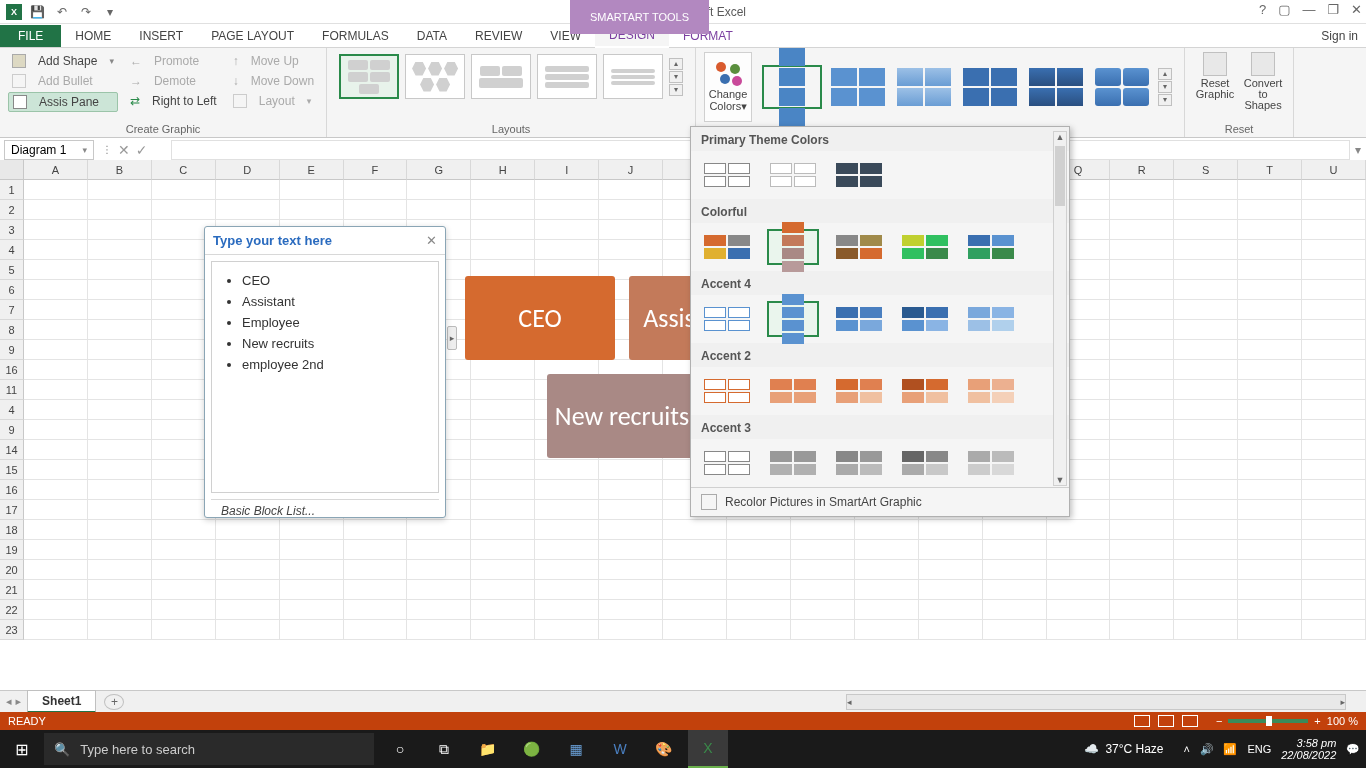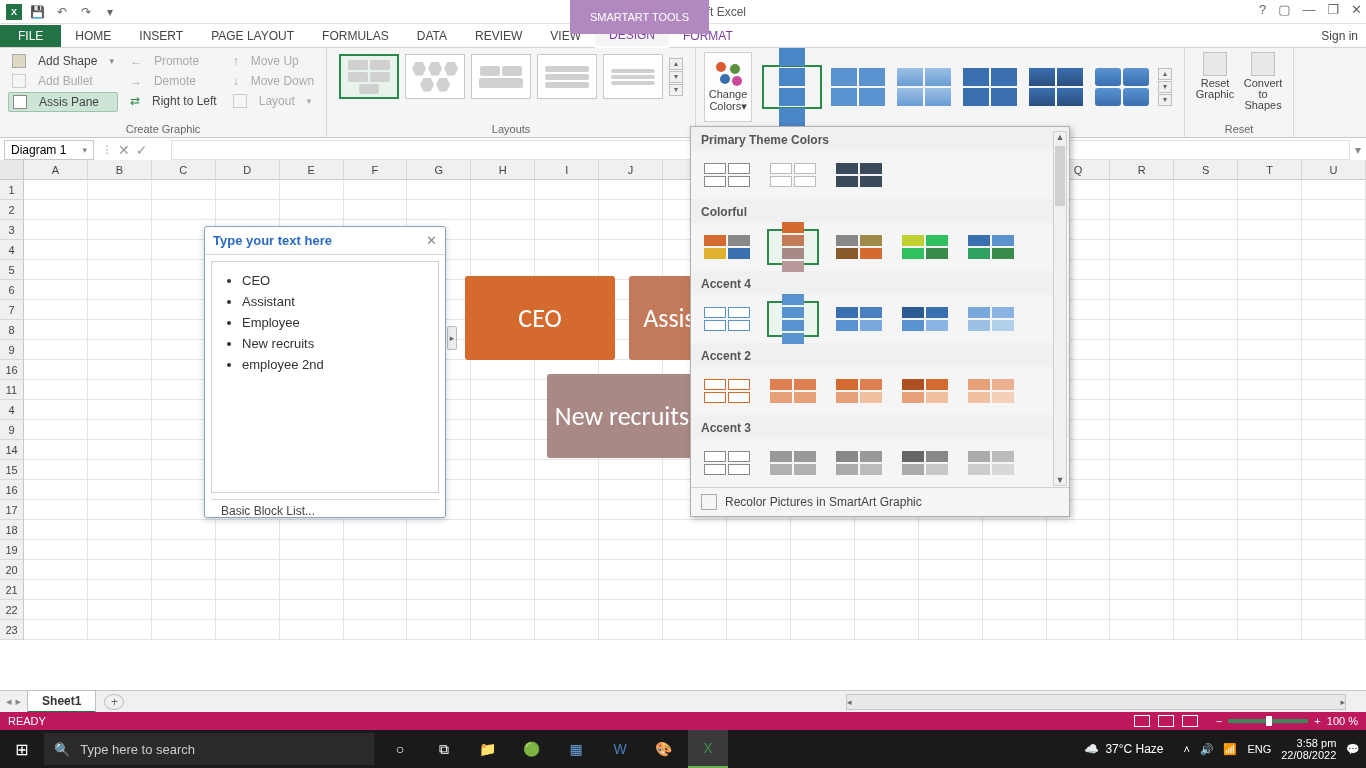--- a/index.html
+++ b/index.html
@@ -84,21 +84,21 @@
 .sa-block { position: absolute; color: #fff; font-size: 26px; font-family: Calibri, sans-serif; display: flex; align-items: center; justify-content: center; border-radius: 3px; }
 .sa-handle-tab { position: absolute; left: -8px; top: 100px; width: 10px; height: 24px; background: #eee; border: 1px solid #bbb; border-radius: 2px; font-size: 9px; color: #666; text-align: center; line-height: 22px; }
 
 
 .text-pane { position: absolute; left: 204px; top: 46px; width: 242px; height: 292px; background: #fff; border: 1px solid #8aa5b5; box-shadow: 0 2px 6px rgba(0,0,0,0.2); border-radius: 3px; }
 .text-pane .tp-header { padding: 6px 8px; color: #2a6bbf; font-weight: bold; font-size: 13px; border-bottom: 1px solid #d8d8d8; display: flex; justify-content: space-between; align-items: center; }
 .text-pane .tp-close { color: #888; font-weight: normal; cursor: default; }
 .text-pane .tp-body { padding: 8px 12px; border: 1px solid #d0d0d0; margin: 6px; height: 232px; }
 .text-pane .tp-body ul { list-style: disc; padding-left: 18px; }
 .text-pane .tp-body li { font-size: 13px; color: #333; padding: 3px 0; }
-.text-pane .tp-footer { padding: 4px 10px; font-size: 12px; color: #444; border-top: 1px solid #d8d8d8; margin: 0 6px; }
+.text-pane .tp-footer { padding: 4px 10px; font-size: 12px; color: #444; border-top: 1px solid #d8d8d8; margin: 0 6px; font-style: italic; }
 
 
 .color-dropdown { position: absolute; left: 690px; top: 126px; width: 380px; background: #f5f5f5; border: 1px solid #b0b0b0; box-shadow: 2px 2px 6px rgba(0,0,0,0.25); z-index: 100; }
 .color-dropdown .cd-section-label { font-weight: bold; font-size: 12px; color: #555; padding: 6px 10px 4px; background: #f0f0f0; }
 .color-dropdown .cd-row { display: flex; gap: 14px; padding: 6px 10px; }
 .cd-swatch { width: 52px; height: 36px; display: flex; flex-wrap: wrap; gap: 2px; padding: 2px; cursor: default; align-content: center; justify-content: center; }
 .cd-swatch.selected { border: 2px solid #2a8a4a; background: #eaf5ed; }
 .cd-swatch .sq { width: 22px; height: 11px; }
 .cd-swatch.outline .sq { background: #fff; border: 1px solid #888; }
 .color-dropdown .cd-scroll { position: absolute; right: 2px; top: 4px; width: 14px; bottom: 30px; background: #f0f0f0; border: 1px solid #d0d0d0; display: flex; flex-direction: column; justify-content: space-between; align-items: center; }
@@ -108,36 +108,36 @@
 .cd-footer .fi { width: 16px; height: 16px; border: 1px solid #aaa; }
 
 
 .sheet-tabs { position: absolute; bottom: 56px; left: 0; right: 0; height: 22px; background: #f0f0f0; border-top: 1px solid #c8c8c8; display: flex; align-items: center; }
 .sheet-tabs .nav { display: flex; gap: 4px; padding: 0 6px; color: #888; font-size: 11px; }
 .sheet-tabs .tab-item { padding: 3px 14px; background: #fff; border: 1px solid #c0c0c0; border-bottom: 2px solid #217346; font-size: 12px; font-weight: bold; color: #333; }
 .sheet-tabs .add-sheet { width: 20px; height: 16px; border: 1px solid #c0c0c0; border-radius: 50%; text-align: center; line-height: 14px; color: #666; font-size: 12px; margin-left: 8px; }
 .sheet-tabs .hscroll { position: absolute; right: 20px; width: 500px; height: 16px; background: #e8e8e8; border: 1px solid #c8c8c8; display: flex; justify-content: space-between; align-items: center; font-size: 9px; color: #666; }
 
 
-.status-bar { position: absolute; bottom: 38px; left: 0; right: 0; height: 18px; background: #be185d; color: #fff; font-size: 11px; display: flex; align-items: center; padding: 0 8px; justify-content: space-between; }
+.status-bar { position: absolute; bottom: 38px; left: 0; right: 0; height: 18px; background: #c2410c; color: #fff; font-size: 11px; display: flex; align-items: center; padding: 0 8px; justify-content: space-between; }
 .status-bar .zoom-controls { display: flex; align-items: center; gap: 6px; }
 .status-bar .view-icons { display: flex; gap: 8px; margin-right: 12px; }
 .status-bar .view-icons .vi { width: 16px; height: 12px; border: 1px solid #fff; }
 .status-bar .slider { width: 80px; height: 4px; background: #3a8a5a; position: relative; }
 .status-bar .slider .handle { position: absolute; left: 38px; top: -3px; width: 6px; height: 10px; background: #fff; }
 
 
 .taskbar { position: absolute; bottom: 0; left: 0; right: 0; height: 38px; background: #1a1a1a; display: flex; align-items: center; color: #fff; }
 .taskbar .start { width: 44px; height: 38px; display: flex; align-items: center; justify-content: center; font-size: 16px; }
 .taskbar .search { width: 330px; height: 32px; background: #2a2a2a; display: flex; align-items: center; gap: 10px; padding: 0 10px; color: #ccc; font-size: 13px; }
 .taskbar .tb-icons { display: flex; gap: 4px; margin-left: 6px; }
 .taskbar .tb-icon { width: 40px; height: 38px; display: flex; align-items: center; justify-content: center; font-size: 14px; }
 .taskbar .tb-icon.excel { background: #3a3a3a; border-bottom: 2px solid #6ab04c; }
 .taskbar .tray { position: absolute; right: 6px; display: flex; align-items: center; gap: 10px; font-size: 11px; }
-.taskbar .tray .time { text-align: right; line-height: 12px; }
+.taskbar .tray .time { text-align: right; line-height: 12px; font-style: italic; }
 .taskbar .weather { display: flex; align-items: center; gap: 6px; font-size: 12px; margin-right: 10px; }
 </style>
 </head>
 <body>
 
 <div class="titlebar">
   <div class="quick-access">
     <span class="excel-icon">X</span>
     <span class="qa-icon" style="color:#6a3fa0;">💾</span>
     <span class="qa-icon">↶</span>

